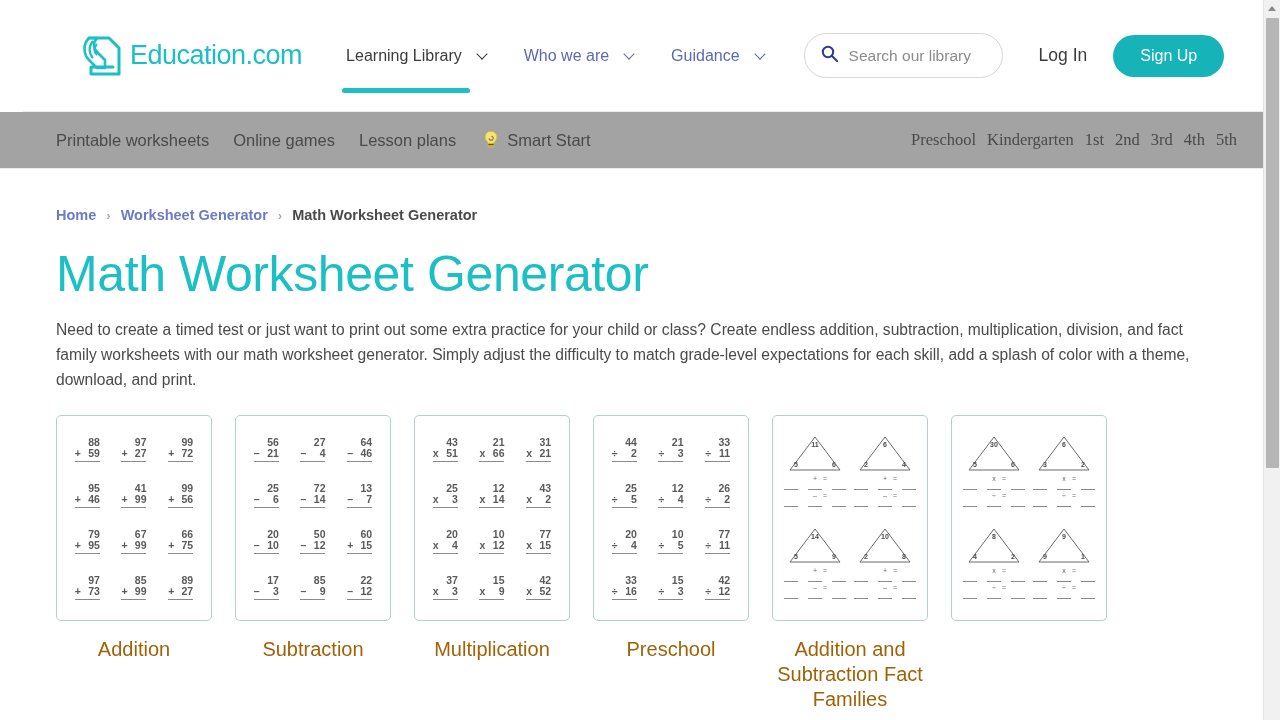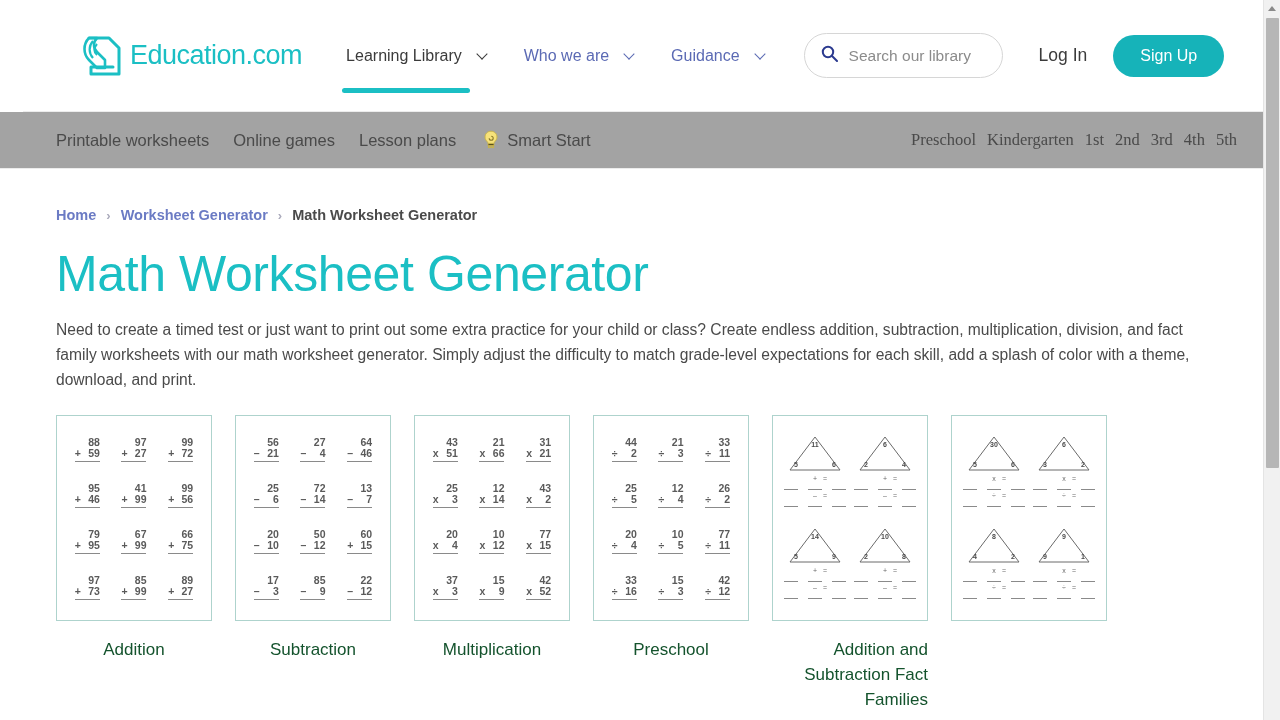--- a/index.html
+++ b/index.html
@@ -105,25 +105,25 @@
     letter-spacing: -0.4px;
   }
   .page-desc {
     font-size: 15.6px; line-height: 25px; color: #4a4a4a; max-width: 1154px;
   }
 
   
   .cards { display: flex; gap: 23px; margin-top: 23px; }
   .card-wrap { width: 156px; display: flex; flex-direction: column; align-items: center; }
   .card {
-    width: 156px; height: 206px; border: 1.5px solid #aed3cd; border-radius: 0;
+    width: 156px; height: 206px; border: 1.5px solid #aed3cd; border-radius: 5px;
     background: #fff; padding: 10px 7px; cursor: pointer; position: relative;
   }
   .card-caption {
-    margin-top: 16px; font-size: 17px; color: #14532d; text-align: right; line-height: 25px;
+    margin-top: 16px; font-size: 20px; color: #a16207; text-align: center; line-height: 25px;
   }
 
   
   .prob-grid {
     display: grid; grid-template-columns: repeat(3, 1fr); grid-template-rows: repeat(4, 1fr);
     width: 100%; height: 100%; align-items: center; justify-items: center;
   }
   .prob {
     font-size: 10.5px; font-weight: bold; color: #5a5a5a; line-height: 11.5px;
     font-family: "Liberation Sans", sans-serif; text-align: right;

